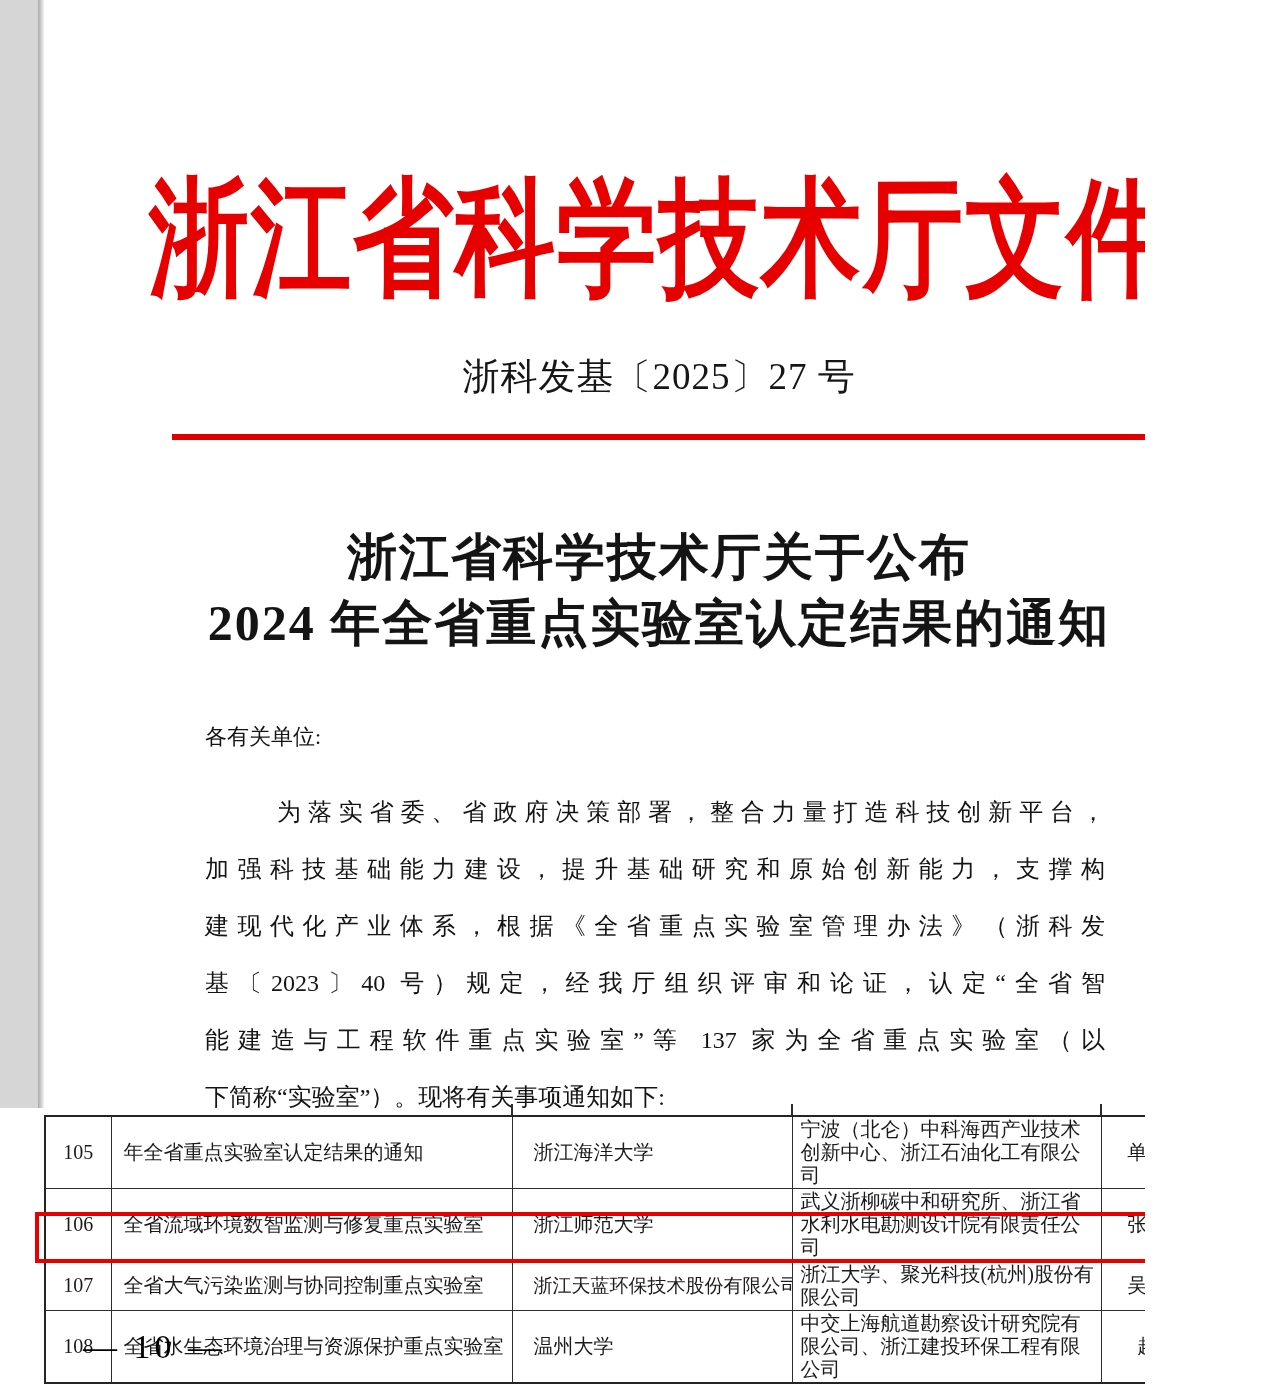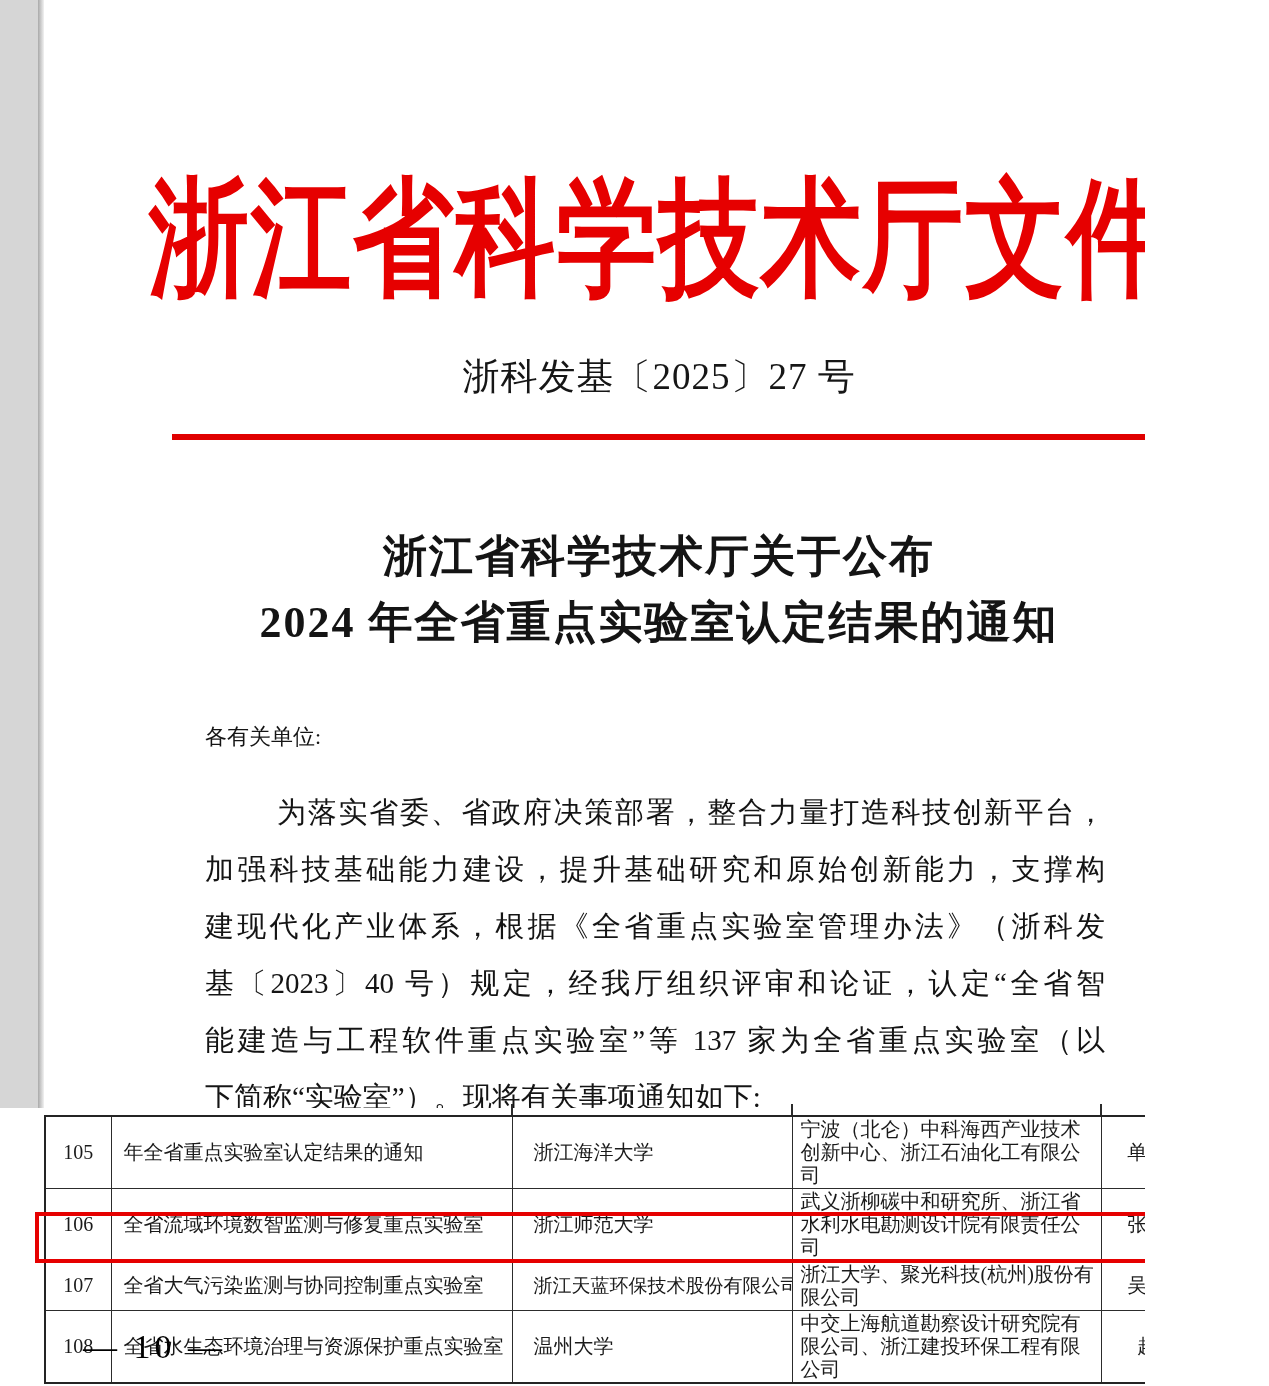--- a/index.html
+++ b/index.html
@@ -40,37 +40,37 @@
     letter-spacing: 1px;
   }
   .red-rule {
     position: absolute;
     left: 172px; top: 434px;
     width: 973px; height: 6px;
     background: #e00000;
   }
   .notice-title {
     top: 524px;
-    font-size: 44px;
+    font-size: 50px;
     font-weight: bold;
     color: #141414;
     line-height: 66px;
     letter-spacing: 2px;
   }
   .salutation {
     position: absolute;
     left: 205px; top: 722px;
     font-size: 22px;
     color: #141414;
   }
   .body-text {
     position: absolute;
     left: 205px; top: 784px;
     width: 900px;
-    font-size: 29px;
+    font-size: 24px;
     color: #141414;
     line-height: 57px;
   }
   .body-text .jline { text-align: justify; text-align-last: justify; }
   .body-text .indent { text-indent: 72px; }
 
   
   .table-band {
     position: absolute;
     left: 0; top: 1108px;

